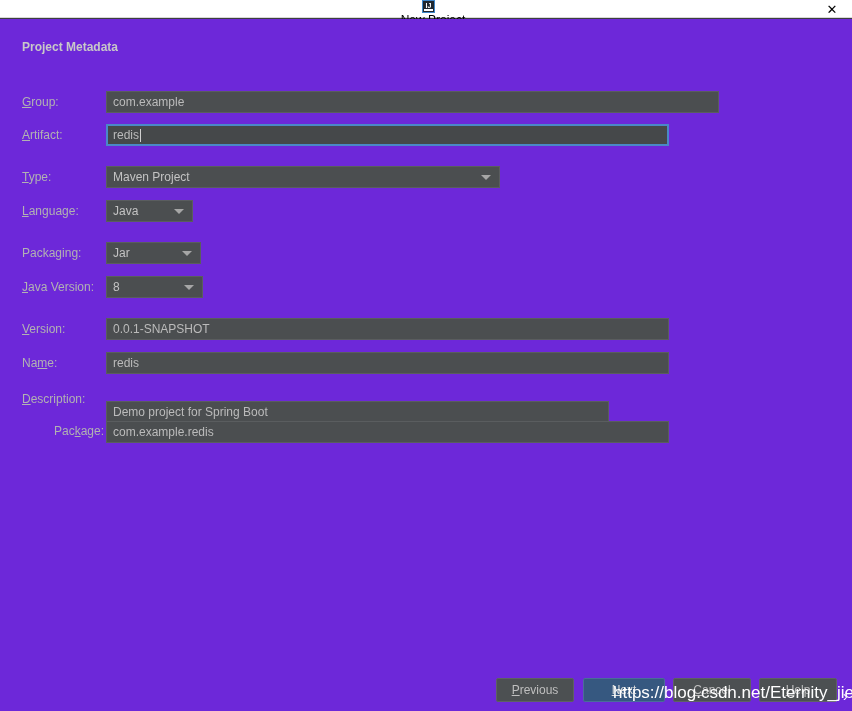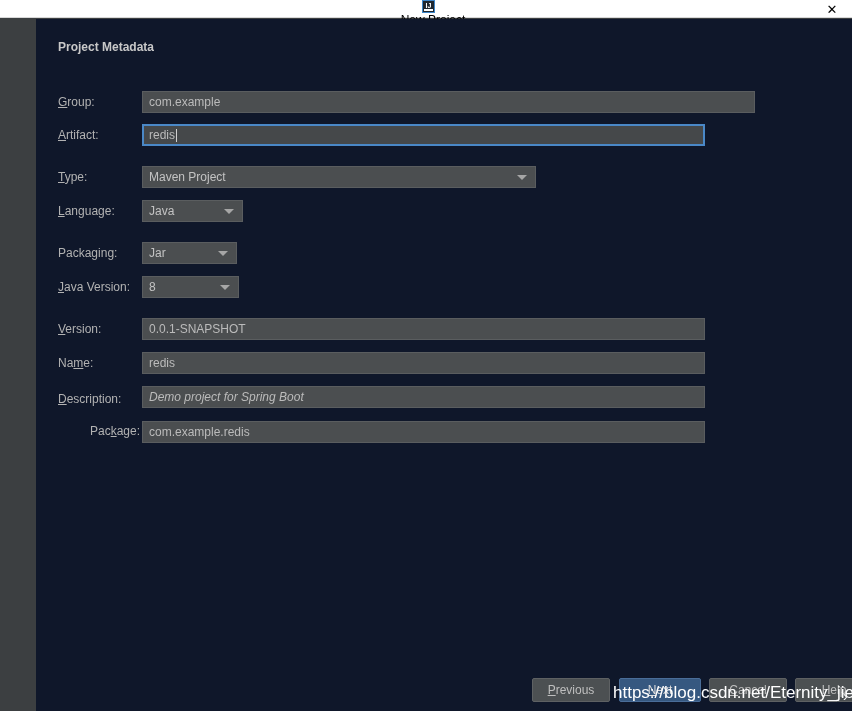--- a/index.html
+++ b/index.html
@@ -65,22 +65,21 @@
     display: flex; align-items: center; justify-content: center;
     color: #000;
     font-size: 13px;
     line-height: 1;
   }
 
   
   .content {
     position: absolute;
     top: 19px; left: 0; right: 0; bottom: 0;
-    background: #0f172a;
-    margin-left: 36px;
+    background: #6d28d9;
   }
 
   .section-title {
     position: absolute;
     left: 22px; top: 21px;
     font-weight: bold;
     font-size: 12px;
     color: #c8c8c8;
   }
 
@@ -221,21 +220,21 @@
       <div class="field focused" style="left: 106px; top: 105px; width: 563px;">
         <span>redis</span>
         <span class="caret"></span>
       </div>
       <div class="lbl" style="top: 151px;"><u>T</u>ype:</div>
       <div class="combo" style="left: 106px; top: 147px; width: 394px;">
         <span class="val">Maven Project</span>
         <span class="arrow"></span>
       </div>
       <div class="lbl" style="top: 185px;"><u>L</u>anguage:</div>
-      <div class="combo" style="left: 106px; top: 181px; width: 101px;">
+      <div class="combo" style="left: 106px; top: 181px; width: 87px;">
         <span class="val">Java</span>
         <span class="arrow"></span>
       </div>
       <div class="lbl" style="top: 227px;">Packa<u>g</u>ing:</div>
       <div class="combo" style="left: 106px; top: 223px; width: 95px;">
         <span class="val">Jar</span>
         <span class="arrow"></span>
       </div>
       <div class="lbl" style="top: 261px;"><u>J</u>ava Version:</div>
       <div class="combo" style="left: 106px; top: 257px; width: 97px;">
@@ -244,21 +243,21 @@
       </div>
       <div class="lbl" style="top: 303px;"><u>V</u>ersion:</div>
       <div class="field" style="left: 106px; top: 299px; width: 563px;">
         <span>0.0.1-SNAPSHOT</span>
       </div>
       <div class="lbl" style="top: 337px;">Na<u>m</u>e:</div>
       <div class="field" style="left: 106px; top: 333px; width: 563px;">
         <span>redis</span>
       </div>
       <div class="lbl" style="top: 373px;"><u>D</u>escription:</div>
-      <div class="field" style="left: 106px; top: 367px; width: 563px; font-style: italic;">
+      <div class="field" style="left: 106px; top: 382px; width: 503px;">
         <span>Demo project for Spring Boot</span>
       </div>
       <div class="lbl" style="top: 405px; text-align: right;">Pac<u>k</u>age:</div>
       <div class="field" style="left: 106px; top: 402px; width: 563px;">
         <span>com.example.redis</span>
       </div>
     </div>
 
   <div class="buttons" id="button-bar">
       <div class="btn" style="left: 496px; top: 0px; width: 78px;"><u>P</u>revious</div>

